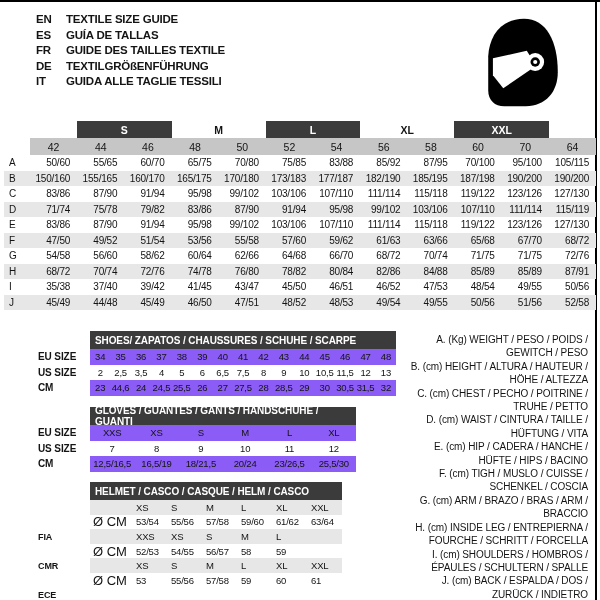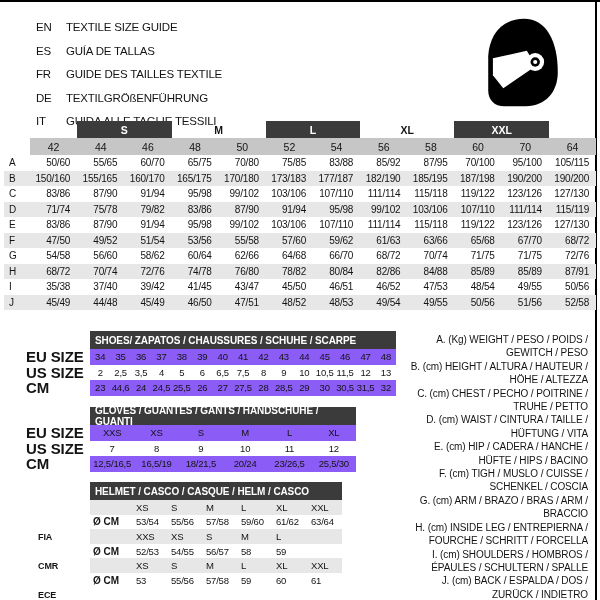--- a/index.html
+++ b/index.html
@@ -3,21 +3,21 @@
 <meta charset="utf-8">
 <style>
   html,body{margin:0;padding:0;background:#fff;}
   .frame{position:relative;width:600px;height:600px;background:#ffffff;overflow:hidden;
          font-family:"Liberation Sans",sans-serif;color:#141414;}
   .edge-top{position:absolute;top:0;left:0;width:600px;height:2px;background:#000;}
   .edge-right{position:absolute;top:0;right:3px;width:2px;height:600px;background:#000;}
 
   
   .langs{position:absolute;top:12px;left:36px;}
-  .lang-row{display:flex;font-size:11.5px;font-weight:normal;line-height:15.6px;letter-spacing:-0.2px;margin-top:8px;}
+  .lang-row{display:flex;font-size:11.5px;font-weight:bold;line-height:15.6px;letter-spacing:-0.2px;}
   .lang-code{width:30px;flex:none;}
 
   
   .logo{position:absolute;left:479px;top:15px;}
 
   
   .main-table{position:absolute;top:121px;left:4px;width:592px;}
   .groups-row{display:flex;height:17px;margin-left:26px;}
   .gcell{display:flex;align-items:center;justify-content:center;font-weight:bold;font-size:10.5px;}
   .spacer1{flex:1;}
@@ -30,35 +30,35 @@
   .rlabel{width:21px;padding-left:5px;flex:none;}
   .tcell{flex:1;text-align:right;padding-right:7px;}
 
   
   .band{height:18px;background:#3b3b3b;color:#fff;display:flex;align-items:center;
         font-weight:bold;font-size:10px;padding-left:5px;letter-spacing:-0.1px;box-sizing:border-box;}
   .shoes{position:absolute;top:331px;left:0;width:396px;}
   .gloves{position:absolute;top:407px;left:0;width:356px;}
   .shoes .band,.gloves .band{margin-left:90px;}
   .srow{display:flex;height:15.5px;}
-  .slabel{width:90px;padding-left:26px;box-sizing:border-box;font-weight:bold;font-size:15px;
+  .slabel{width:90px;padding-left:38px;box-sizing:border-box;font-weight:bold;font-size:10px;
           display:flex;align-items:center;letter-spacing:-0.1px;}
   .svals{flex:1;display:flex;}
   .svals.stripe{background:#8b5cf6;}
   .vcell{flex:1;display:flex;align-items:center;justify-content:center;font-size:9.5px;letter-spacing:-0.2px;}
 
   
   .helmet{position:absolute;top:482px;left:0;width:342px;}
   .helmet .band{margin-left:90px;width:252px;}
   .hrow{display:flex;height:14.6px;}
   .hlabel{width:90px;padding-left:38px;box-sizing:border-box;display:flex;align-items:center;
           font-size:9px;font-weight:bold;letter-spacing:-0.1px;margin-top:22px;}
   .hvals{width:252px;display:flex;}
   .hvals.stripe{background:#e7e7e7;}
-  .hdia{width:42px;flex:none;display:flex;align-items:center;font-size:10px;font-weight:bold;padding-left:3px;box-sizing:border-box;}
+  .hdia{width:42px;flex:none;display:flex;align-items:center;font-size:13px;font-weight:normal;padding-left:3px;box-sizing:border-box;}
   .hcell{flex:1;display:flex;align-items:center;font-size:9.5px;letter-spacing:-0.2px;padding-left:4px;box-sizing:border-box;}
 
   
   .legend{position:absolute;top:333px;left:400px;width:188px;font-size:10px;font-weight:normal;
           line-height:13.4px;letter-spacing:-0.1px;text-align:right;}
 </style>
 </head>
 <body>
 
 <div class="frame">

